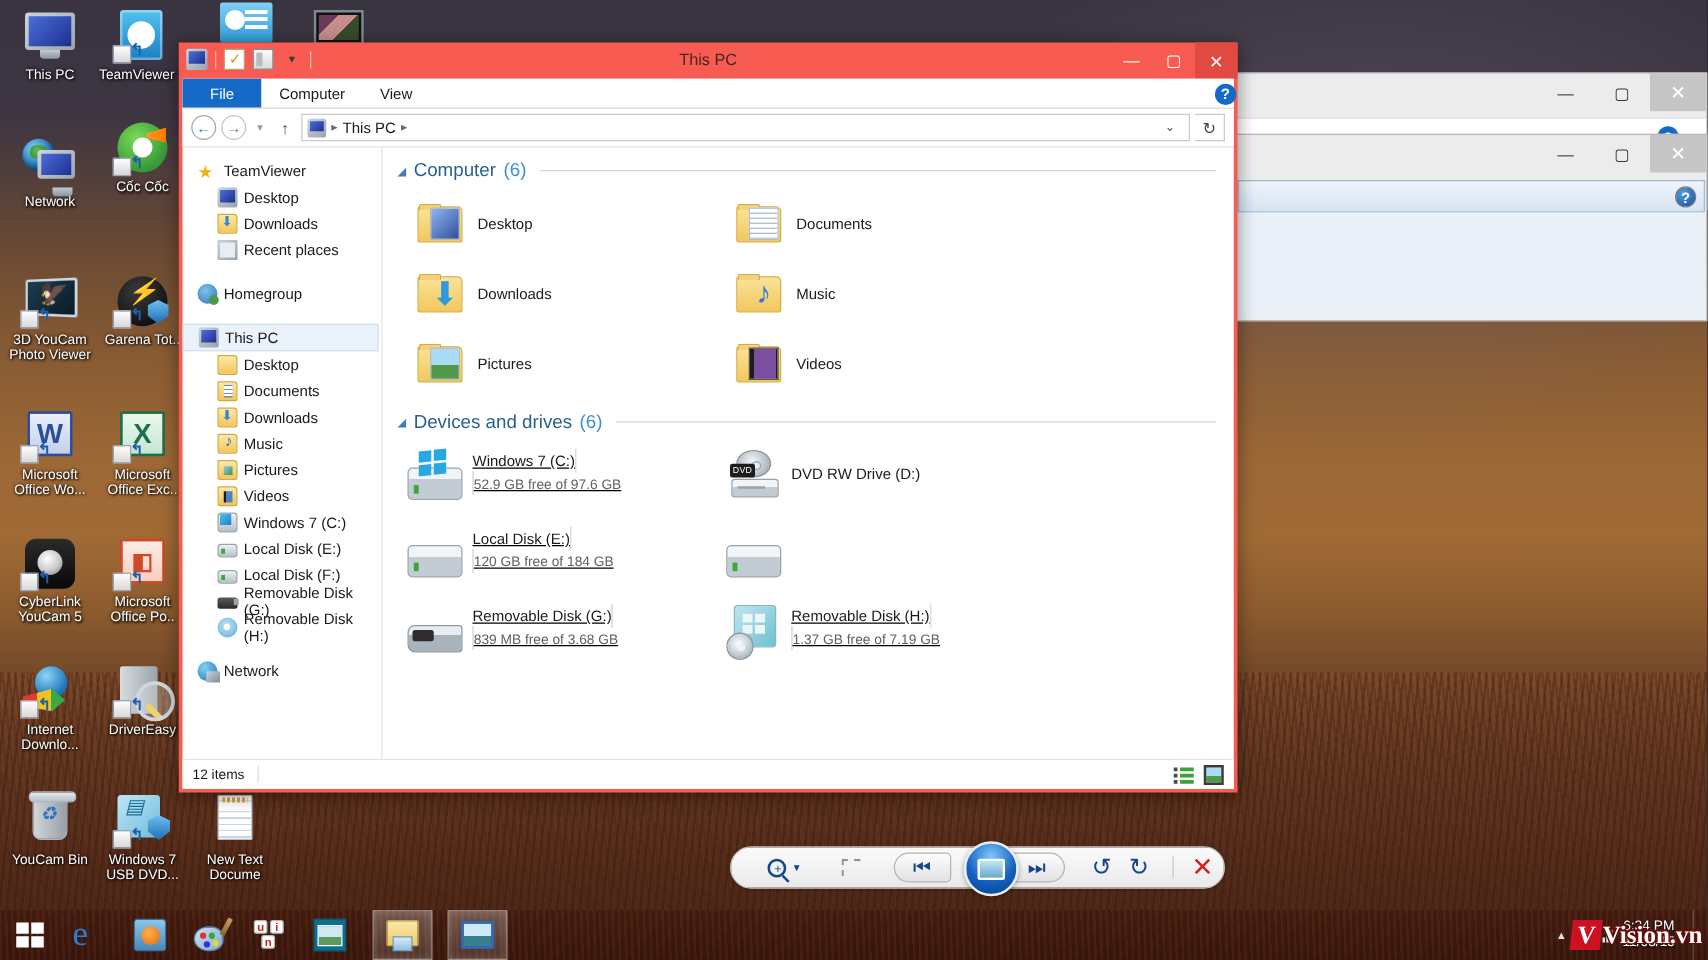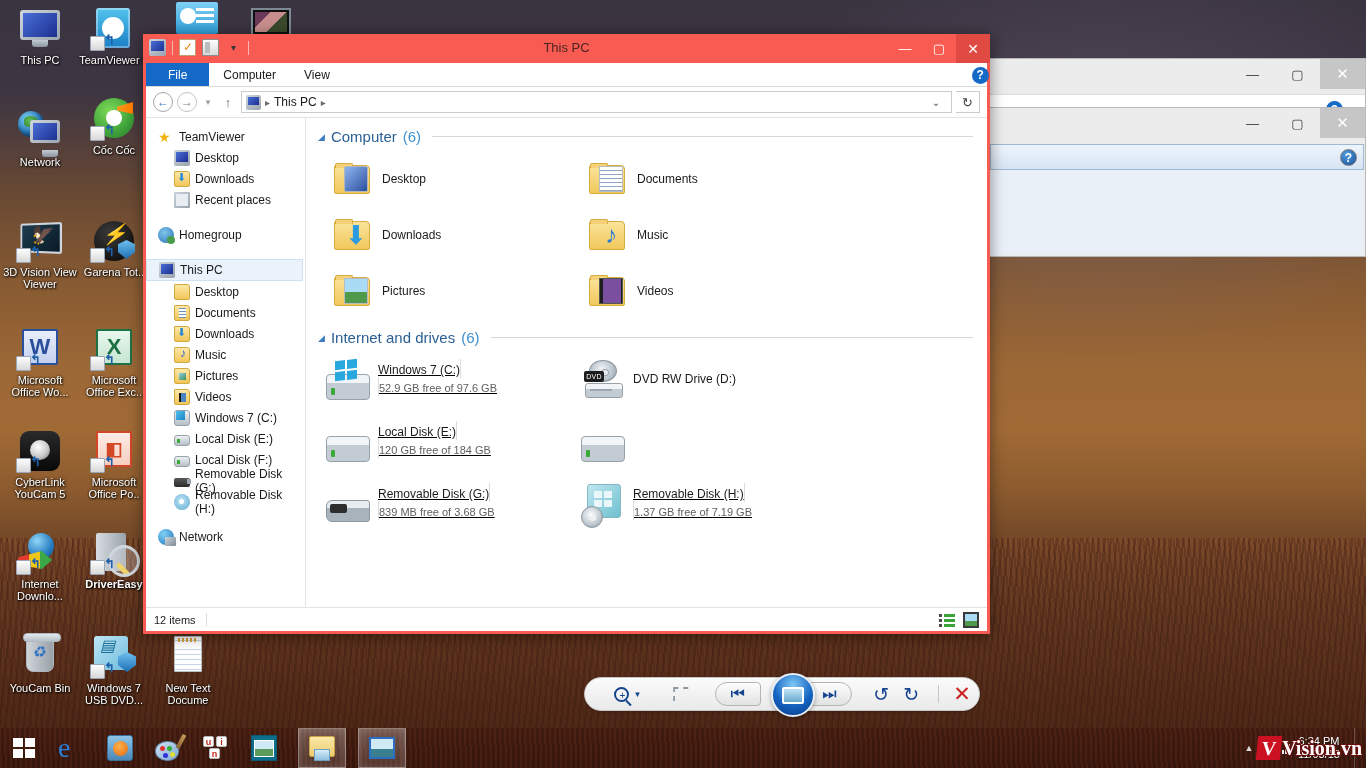--- a/index.html
+++ b/index.html
@@ -519,21 +519,21 @@
     </div>
   <span class="lbl">Cốc Cốc</span>
 </div>
 <div class="dicon" style="left:3px;top:218px;">
   <div class="glyph">
       <div class="ic-3dv">
         <i>🦅</i>
       </div>
       <span class="shortcut-arrow"></span>
     </div>
-  <span class="lbl">3D Vision View Viewer</span>
+  <span class="lbl">3D YouCam Photo Viewer</span>
 </div>
 <div class="dicon" style="left:77px;top:218px;">
   <div class="glyph">
       <div class="ic-garena">
         <i>⚡</i>
       </div>
       <span class="shortcut-arrow"></span>
     </div>
   <span class="lbl">Garena Tot..</span>
 </div>
@@ -573,21 +573,21 @@
     </div>
   <span class="lbl">Microsoft Office Po..</span>
 </div>
 <div class="dicon" style="left:3px;top:530px;">
   <div class="glyph">
       <div class="ic-idm"></div>
       <span class="shortcut-arrow"></span>
     </div>
   <span class="lbl">Internet Downlo...</span>
 </div>
-<div class="dicon" style="left:77px;top:530px;font-weight:bold;">
+<div class="dicon" style="left:77px;top:530px;">
   <div class="glyph">
       <div class="ic-driver">
         <i></i>
       </div>
       <span class="shortcut-arrow"></span>
     </div>
   <span class="lbl">DriverEasy</span>
 </div>
 <div class="dicon" style="left:3px;top:634px;">
   <div class="glyph">
@@ -822,21 +822,21 @@
             <span class="fic">
                 <span class="folder"></span>
                 <span class="fover ov-vids"></span>
               </span>
             <span class="flabel">Videos</span>
           </div>
         </div>
 
         <div class="sec-head" style="margin-top:10px;">
           <span class="sec-tri">◢</span>
-          <span class="sec-title">Internet and drives</span>
+          <span class="sec-title">Devices and drives</span>
           <span class="sec-count">(6)</span>
           <span class="sec-line"></span>
         </div>
 
         <div class="grid2">
 
           <div class="ditem">
             <span class="dic">
               <span class="hdd"></span>
                 <span class="winlogo"></span>

